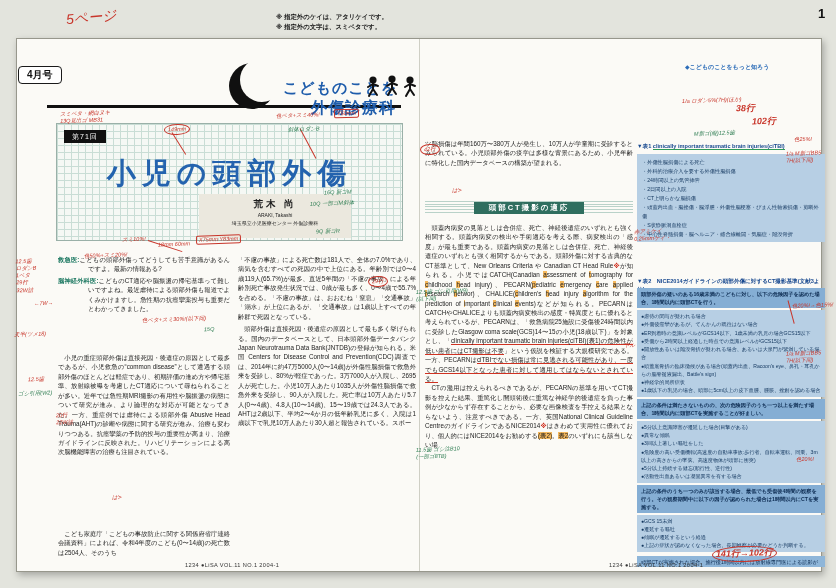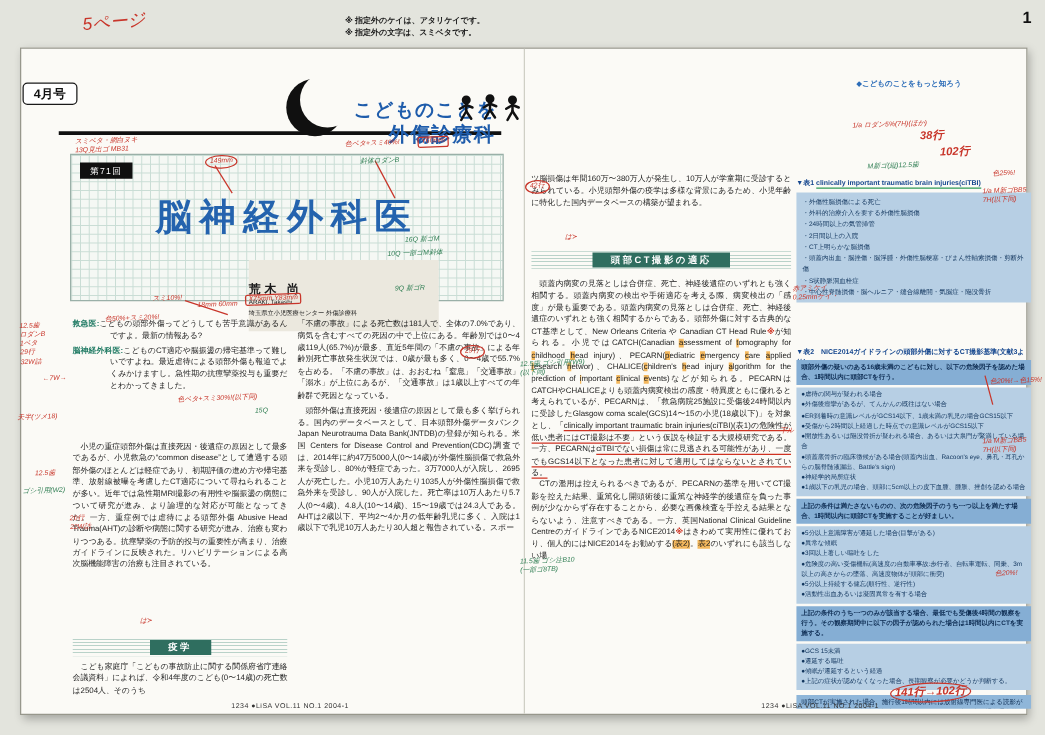--- a/index.html
+++ b/index.html
@@ -25,21 +25,21 @@
   .series2{left:294px;top:59px;font-size:16px;font-weight:bold;color:#1e5cab;letter-spacing:1px;z-index:3;}
   .kids{left:348px;top:36px;z-index:3;}
   .gridbox{left:39px;top:84px;width:345px;height:116px;border:1px solid #9ab0a8;
     background-color:#f5f8f4;
     background-image:linear-gradient(#c9ddd5 1px,transparent 1px),
       linear-gradient(90deg,#c9ddd5 1px,transparent 1px);
     background-size:7px 7px;}
   .episode{left:7px;top:6px;background:#101010;color:#fff;font-size:7px;padding:1.5px 8px;letter-spacing:1px;}
   .main-title{left:0;top:30px;width:100%;text-align:center;font-size:29px;font-weight:bold;
     color:#2463ae;letter-spacing:6px;font-family:"Liberation Sans","DejaVu Sans",sans-serif;}
-  .author-box{left:142px;top:84px;width:152px;height:40px;background:#ebe8de;padding-top:17px;}
+  .author-box{left:142px;top:70px;width:152px;height:40px;background:#ebe8de;text-align:center;padding-top:4px;}
   .author-name{font-size:9.5px;font-weight:bold;color:#1c1c1c;letter-spacing:3px;}
   .author-romaji{font-size:5px;color:#222;margin-top:1px;}
   .author-affil{font-size:5px;color:#222;margin-top:2px;}
   
   .col{position:absolute;overflow:hidden;}
   .bodytext{font-size:6.3px;line-height:1.5;color:#1b1b1b;text-align:justify;}
   .dialogue .dline{padding-left:30px;text-indent:-30px;margin-bottom:2px;}
   .speaker{color:#1f7a63;font-weight:bold;}
   .rule-band{position:absolute;height:14px;width:100%;
     background:repeating-linear-gradient(to bottom,#b9d2c9 0,#b9d2c9 .8px,transparent .8px,transparent 2.7px);
@@ -108,37 +108,34 @@
           <line x1="45" y1="9" x2="40" y2="12"></line>
             <line x1="45" y1="9" x2="50" y2="11"></line>
           <line x1="45" y1="14" x2="41" y2="21"></line>
             <line x1="45" y1="14" x2="49" y2="20"></line>
         </g>
       </svg>
     </div>
 
     <div class="abs gridbox">
       <div class="abs episode">第71回</div>
-      <div class="abs main-title">脳神経外科医</div>
+      <div class="abs main-title">小児の頭部外傷</div>
       <div class="abs author-box">
         <div class="author-name">荒木 尚</div>
         <div class="author-romaji">ARAKI, Takashi</div>
         <div class="author-affil">埼玉県立小児医療センター 外傷診療科</div>
       </div>
     </div>
 
     <div class="col" style="left:41px;top:216px;width:172px;height:306px;">
       <div class="bodytext dialogue" style="position:absolute;left:0;top:0;width:100%;">
         <div class="dline"><span class="speaker">救急医:</span><span>こどもの頭部外傷ってどうしても苦手意識があるんですよ。最新の情報ある?</span></div>
         <div class="dline"><span class="speaker">脳神経外科医:</span><span>こどものCT適応や脳振盪の帰宅基準って難しいですよね。最近虐待による頭部外傷も報道でよくみかけますし。急性期の抗痙攣薬投与も重要だとわかってきました。</span></div>
       </div>
       <div class="bodytext" style="position:absolute;left:0;top:98px;width:100%;">　小児の重症頭部外傷は直接死因・後遺症の原因として最多であるが、小児救急の“common disease”として遭遇する頭部外傷のほとんどは軽症であり、初期評価の進め方や帰宅基準、放射線被曝を考慮したCT適応について尋ねられることが多い。近年では急性期MRI撮影の有用性や脳振盪の病態について研究が進み、より論理的な対応が可能となってきた。一方、重症例では虐待による頭部外傷 Abusive Head Trauma(AHT)の診断や病態に関する研究が進み、治療も変わりつつある。抗痙攣薬の予防的投与の重要性が高まり、治療ガイドラインに反映された。リハビリテーションによる高次脳機能障害の治療も注目されている。</div>
-      <div class="rule-band" style="top:256px;">
-        <span class="band-pill">疫学</span>
-      </div>
       <div class="bodytext" style="position:absolute;left:0;top:274px;width:100%;">　こども家庭庁「こどもの事故防止に関する関係府省庁連絡会議資料」によれば、令和4年度のこども(0〜14歳)の死亡数は2504人、そのうち</div>
     </div>
 
     <div class="col" style="left:221px;top:216px;width:178px;height:306px;">
       <div class="bodytext">「不慮の事故」による死亡数は181人で、全体の7.0%であり、病気を含むすべての死因の中で上位にある。年齢別では0〜4歳119人(65.7%)が最多、直近5年間の「不慮の事故」による年齢別死亡事故発生状況では、0歳が最も多く、0〜4歳で55.7%を占める。「不慮の事故」は、おおむね「窒息」「交通事故」「溺水」が上位にあるが、「交通事故」は1歳以上すべての年齢群で死因となっている。</div>
       <div class="bodytext" style="margin-top:3px;">　頭部外傷は直接死因・後遺症の原因として最も多く挙げられる。国内のデータベースとして、日本頭部外傷データバンク Japan Neurotrauma Data Bank(JNTDB)の登録が知られる。米国 Centers for Disease Control and Prevention(CDC)調査では、2014年に約47万5000人(0〜14歳)が外傷性脳損傷で救急外来を受診し、80%が軽症であった。3万7000人が入院し、2695人が死亡した。小児10万人あたり1035人が外傷性脳損傷で救急外来を受診し、90人が入院した。死亡率は10万人あたり5.7人(0〜4歳)、4.8人(10〜14歳)、15〜19歳では24.3人である。AHTは2歳以下、平均2〜4か月の低年齢乳児に多く、入院は1歳以下で乳児10万人あたり30人超と報告されている。スポー</div>
     </div>
 
     <div class="footer" style="left:168px;top:523px;">1234 ●LiSA VOL.11 NO.1 2004-1</div>
 

